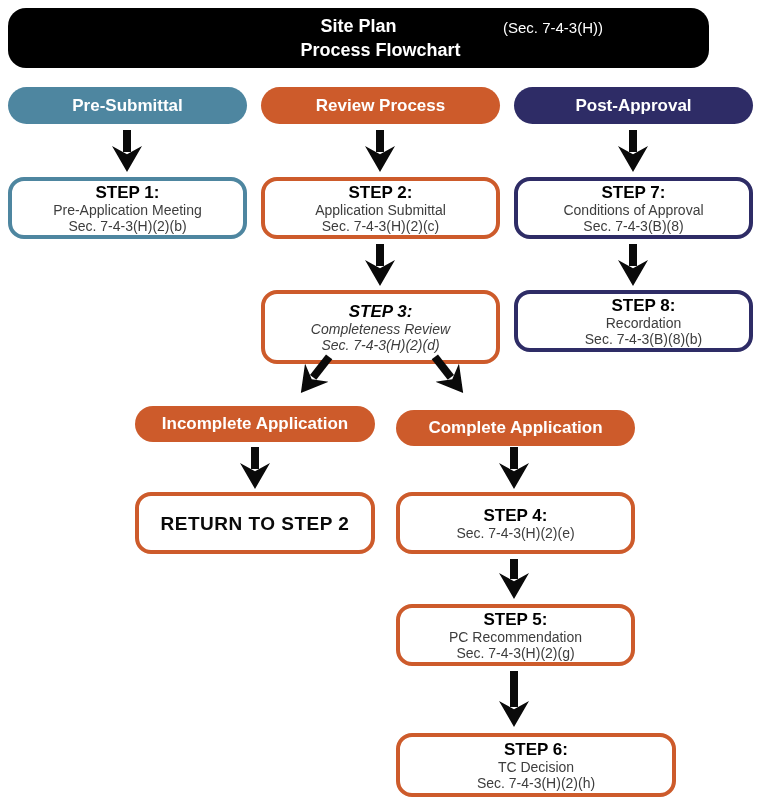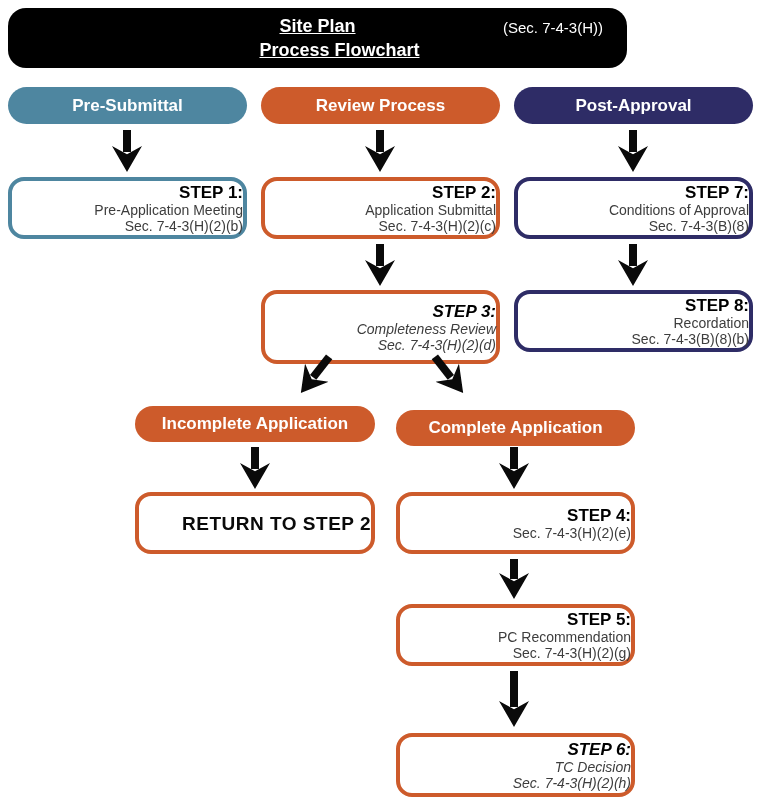--- a/index.html
+++ b/index.html
@@ -5,41 +5,41 @@
   html,body { margin:0; padding:0; background:#ffffff; }
   #canvas {
     position:relative;
     width:759px; height:809px;
     background:#ffffff;
     font-family:"Liberation Sans","DejaVu Sans",sans-serif;
     overflow:hidden;
   }
   
   .hdr {
-    position:absolute; left:8px; top:8px; width:619px; height:60px;
+    position:absolute; left:8px; top:8px; width:701px; height:60px;
     background:#000000; border-radius:18px; color:#ffffff;
-    display:flex; flex-direction:column; justify-content:center;text-decoration:underline;
+    display:flex; flex-direction:column; justify-content:center;
   }
   .hdr-line1 { position:relative; text-align:center; font-weight:bold; font-size:18px; line-height:24px; }
   .sec-ref { position:absolute; left:495px; top:2px; font-weight:400; font-size:15px; }
   .hdr-line2 { text-align:center; font-weight:bold; font-size:18px; line-height:24px;padding-left:44px; }
   
   .pill {
     position:absolute; height:37px; border-radius:19px;
     display:flex; align-items:center; justify-content:center;
     color:#ffffff; font-weight:bold; font-size:17px;
   }
   .pill.teal   { background:#4e86a0; }
   .pill.orange { background:#cd5b2b; }
   .pill.navy   { background:#2e2c66; }
   
   .box {
     position:absolute; box-sizing:border-box; background:#ffffff;
     border:4px solid #000; border-radius:16px;
-    display:flex; flex-direction:column; align-items:flex-end; justify-content:center;
+    display:flex; flex-direction:column; align-items:center; justify-content:center;
     text-align:center; padding-top:1px;
   }
   .box.teal   { border-color:#4e86a0; }
   .box.orange { border-color:#cd5b2b; }
   .box.navy   { border-color:#2e2c66; }
   .box-title { font-weight:bold; font-size:17px; color:#000000; line-height:19px; }
   .box-line  { font-size:14px; color:#3d3d3d; line-height:16px; }
   .return-label { font-weight:bold; font-size:19px; color:#0a0a0a; letter-spacing:0.5px; }
   
   .arrow { position:absolute; width:30px; height:42px; }
@@ -137,19 +137,19 @@
   <div class="arrow" style="left:499px; top:559px; height:40px;"></div>
 
   <div class="box orange" style="left:396px; top:604px; width:239px; height:62px;">
     <div class="box-title">STEP 5:</div>
     <div class="box-line">PC Recommendation</div>
     <div class="box-line">Sec. 7-4-3(H)(2)(g)</div>
   </div>
 
   <div class="arrow long" style="left:499px; top:671px;"></div>
 
-  <div class="box orange" style="left:396px; top:733px; width:239px; height:64px;font-style:italic;">
+  <div class="box orange" style="left:396px; top:733px; width:280px; height:64px;">
     <div class="box-title">STEP 6:</div>
     <div class="box-line">TC Decision</div>
     <div class="box-line">Sec. 7-4-3(H)(2)(h)</div>
   </div>
 
 </div>
 
 </body></html>

